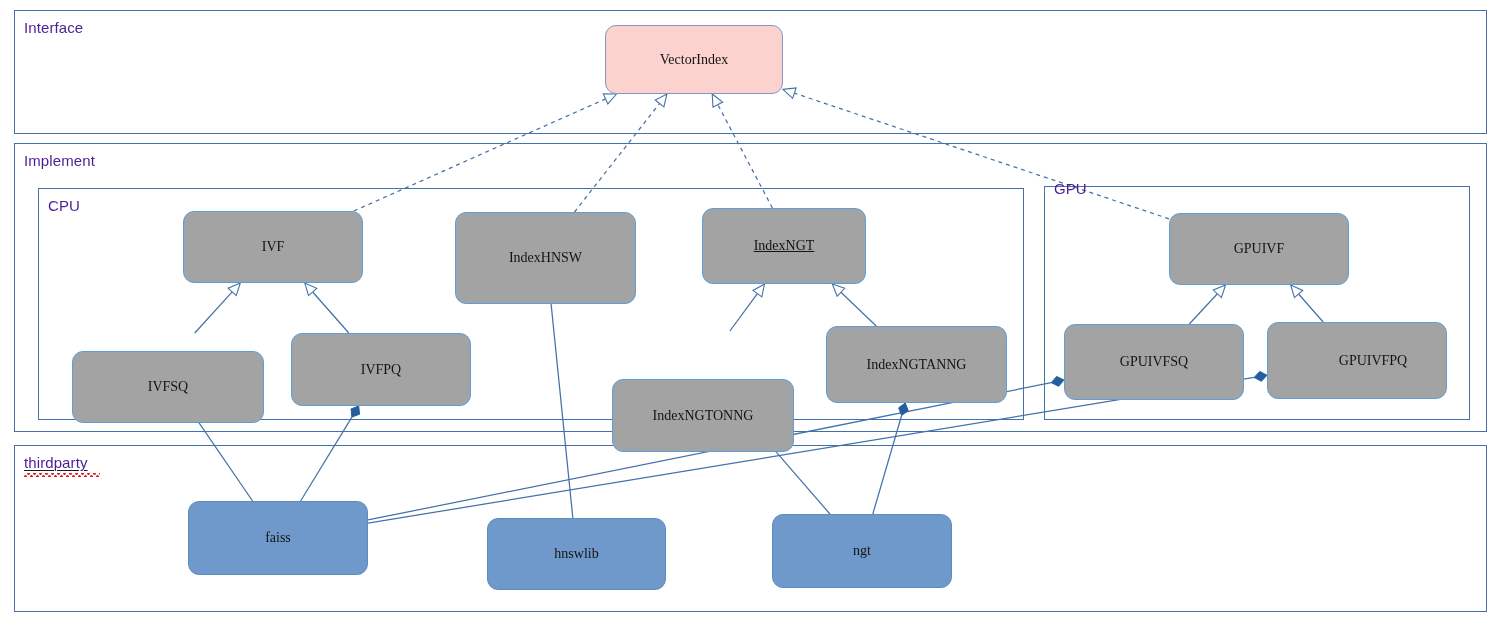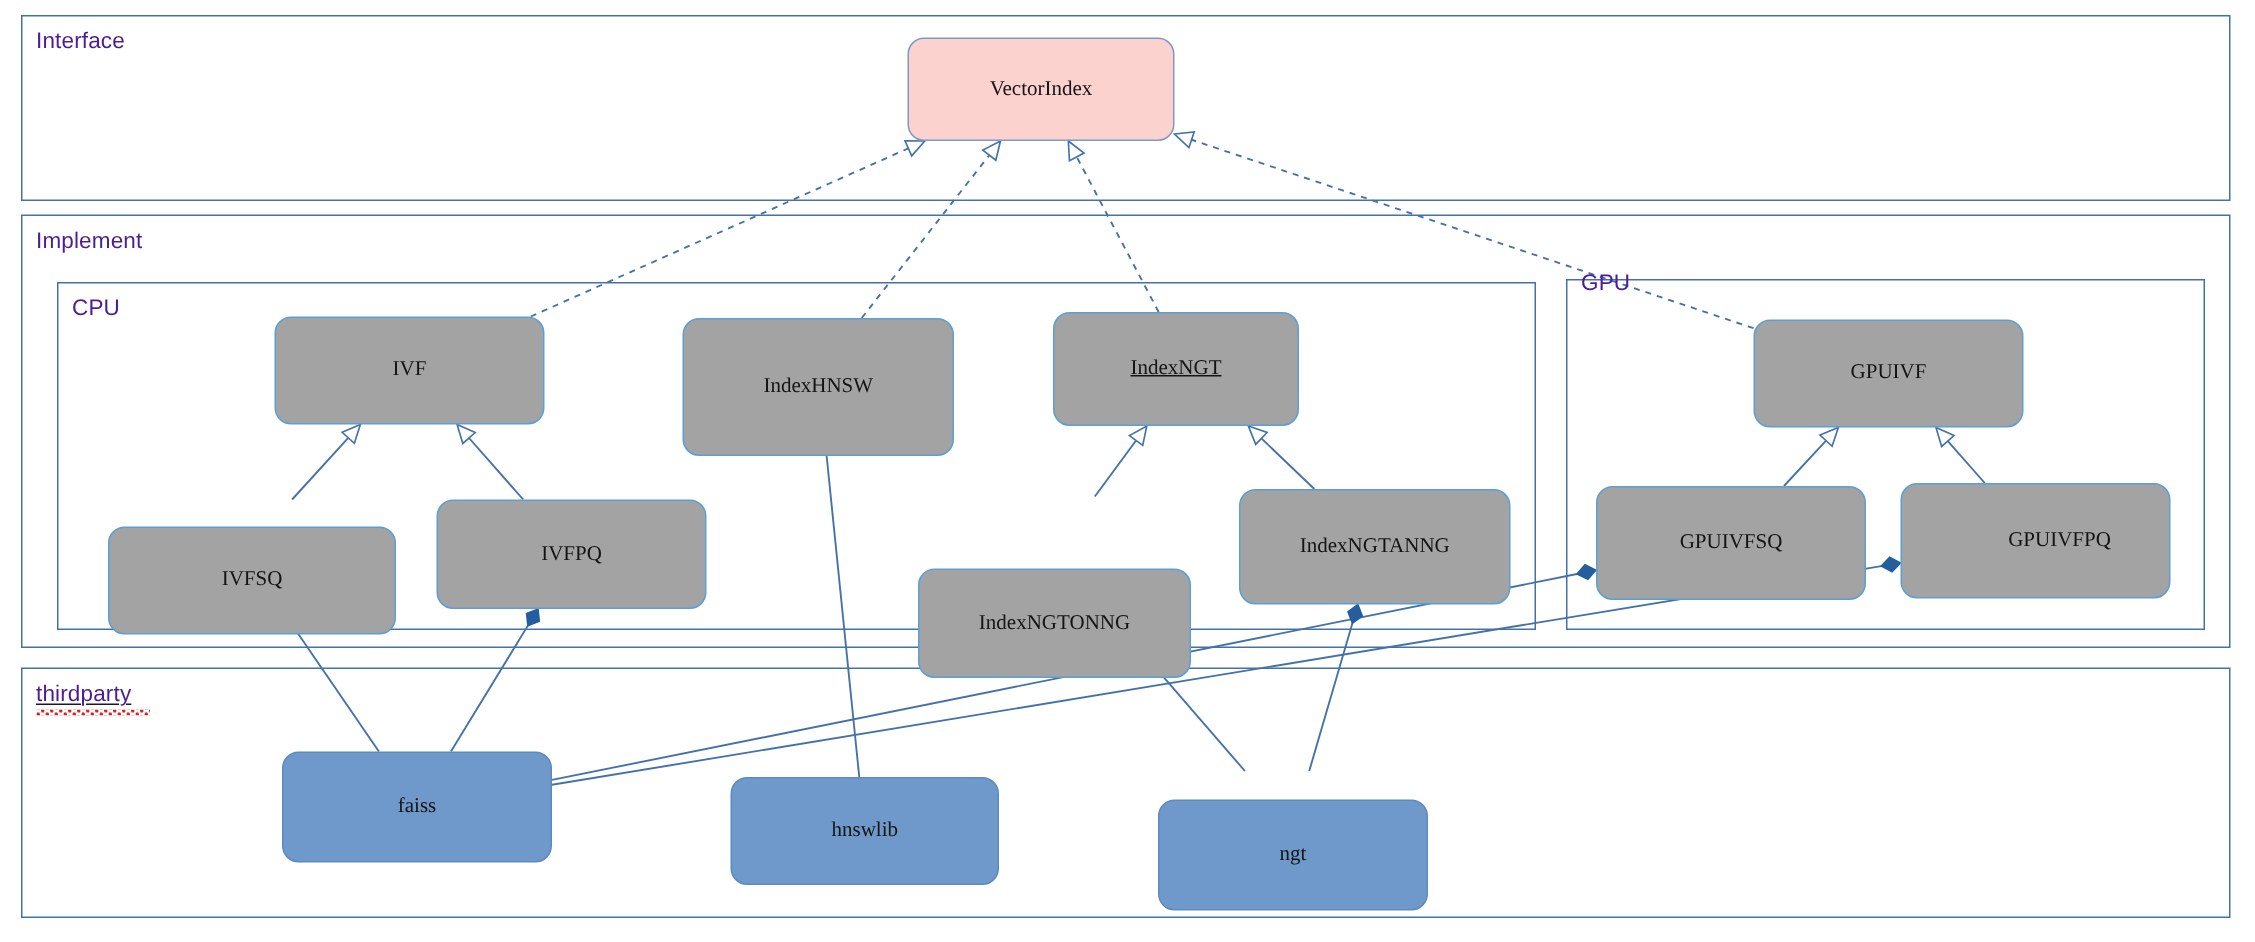--- a/index.html
+++ b/index.html
@@ -169,18 +169,18 @@
       </div>
       <div class="node green" style="left: 1267px; top: 322px; width: 180px; height: 77px; padding-left: 32px;">
         <span>GPUIVFPQ</span>
       </div>
       <div class="node blue" style="left: 188px; top: 501px; width: 180px; height: 74px;">
         <span>faiss</span>
       </div>
       <div class="node blue" style="left: 487px; top: 518px; width: 179px; height: 72px;">
         <span>hnswlib</span>
       </div>
-      <div class="node blue" style="left: 772px; top: 514px; width: 180px; height: 74px; margin-top: 19px;">
+      <div class="node blue" style="left: 772px; top: 514px; width: 180px; height: 74px;">
         <span>ngt</span>
       </div>
     </div>
 
 </div>
 
 </body></html>

